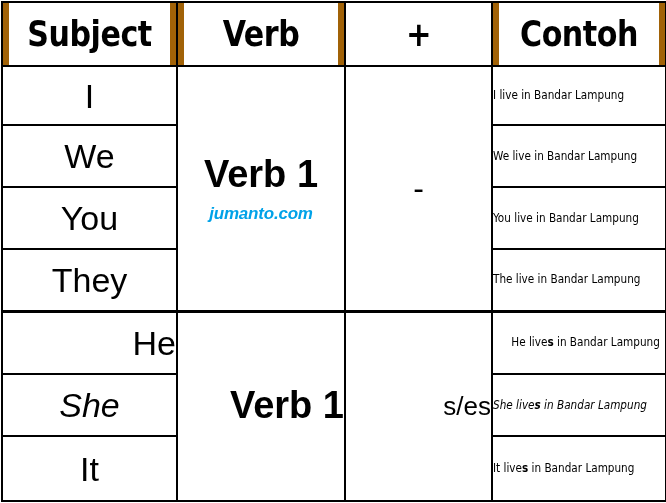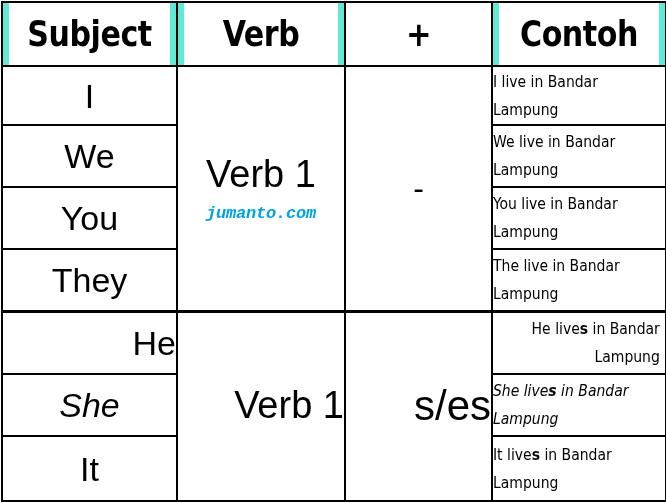--- a/index.html
+++ b/index.html
@@ -21,21 +21,21 @@
     overflow: hidden;
   }
 
   
   table.grammar-table {
     border-collapse: collapse;
     table-layout: fixed;
     width: 664px;
     height: 501px;
     margin: 1px 0 0 1px;
-    background: #5eead4;
+    background: #a16207;
   }
 
   table.grammar-table td,
   table.grammar-table th {
     border: 2px solid #000000;
     padding: 0;
     background: #ffffff;
     vertical-align: middle;
     color: #000000;
   }
@@ -78,47 +78,47 @@
     text-align: center;
     font-size: 38px;
     line-height: 1.05;
     font-family: "Liberation Sans", sans-serif;
     position: relative;
   }
   .verb-stack {
     display: block;
     width: 100%;
   }
-  .verb-label { display: block; }
+  .verb-label { display: block; font-weight: bold; }
 
   .watermark {
     display: block;
     margin-top: 10px;
-    font-family: Liberation Mono, monospace;
+    font-family: Liberation Sans, sans-serif;
     font-style: italic;
     font-weight: bold;
     font-size: 17px;
     letter-spacing: -0.2px;
     color: #00a2e8;
     line-height: 1;
   }
   td.verb-cell.lower .verb-stack { padding-bottom: 0; }
 
   td.sign-cell {
     text-align: center;
-    font-size: 42px;
+    font-size: 26px;
     line-height: 1;
     font-family: "Liberation Sans", sans-serif;
   }
   td.sign-cell.dash-cell { font-size: 32px; }
 
   
   td.example-cell {
     font-family: "DejaVu Sans", "Liberation Sans", sans-serif;
-    font-size: 16px;
+    font-size: 12px;
     line-height: 1.72;
     text-align: left;
     padding: 2px 4px 2px 7px;
     vertical-align: middle;
     font-stretch: condensed;
   }
   td.example-cell .ex-text {
     display: block;
     transform: scaleX(0.97);
     transform-origin: left center;

